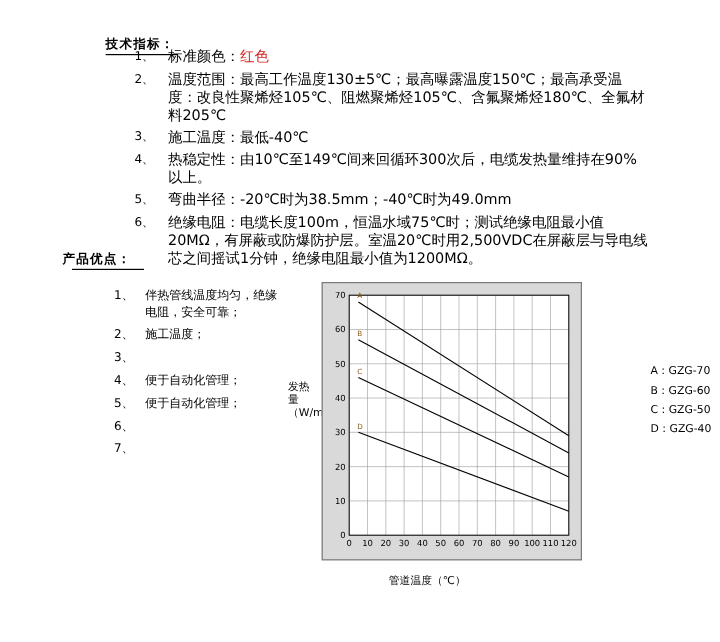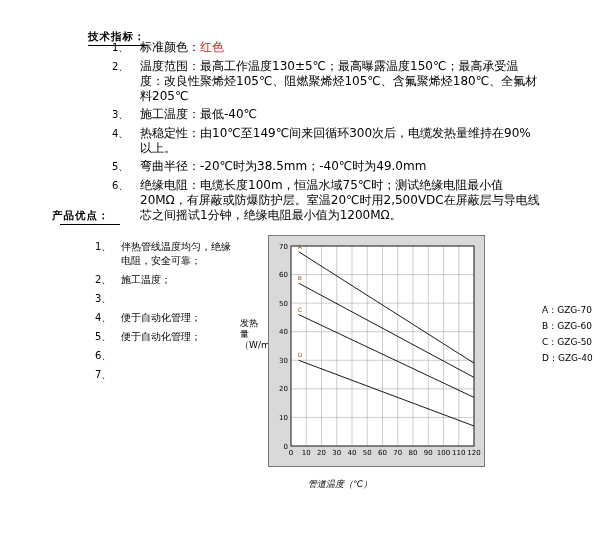--- a/index.html
+++ b/index.html
@@ -123,24 +123,23 @@
     position: absolute;
     left: 0px;
     top: 108px;
     width: 26px;
     font-size: 9px;
     line-height: 11px;
     text-align: left;
   }
   .x-axis-label {
     position: absolute;
-    left: 68px;
+    left: 84px;
     top: 268px;
     font-size: 9px;
-    font-style: italic;
   }
   .legend {
     position: absolute;
     left: 258px;
     top: 92px;
     font-size: 9px;
     line-height: 16px;
   }
   .legend div { white-space: nowrap; margin-left: 44px; }
   .tickfont {

